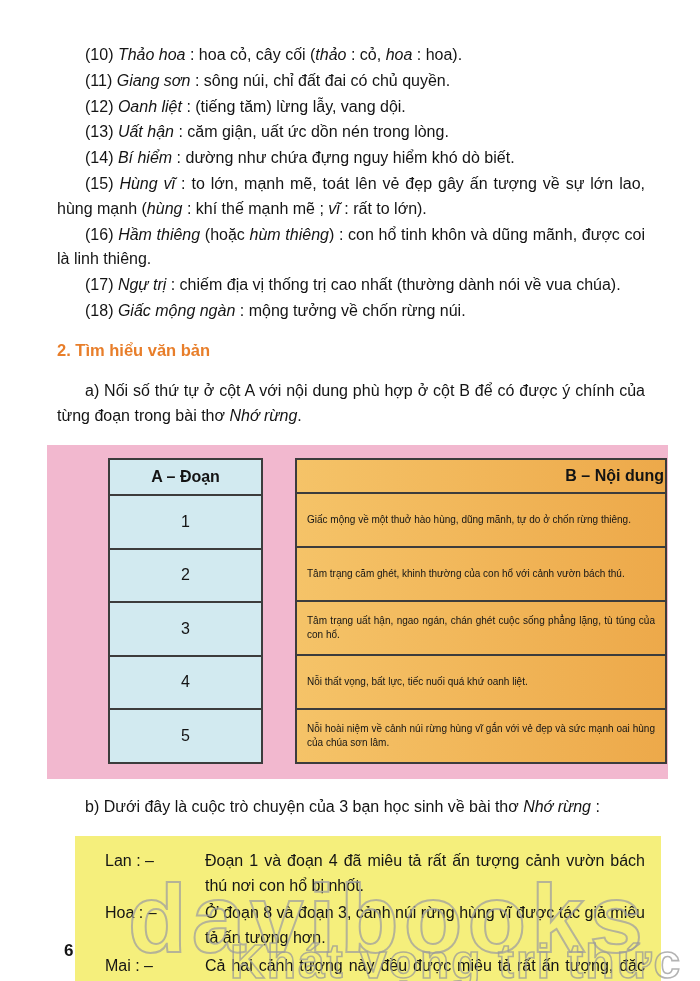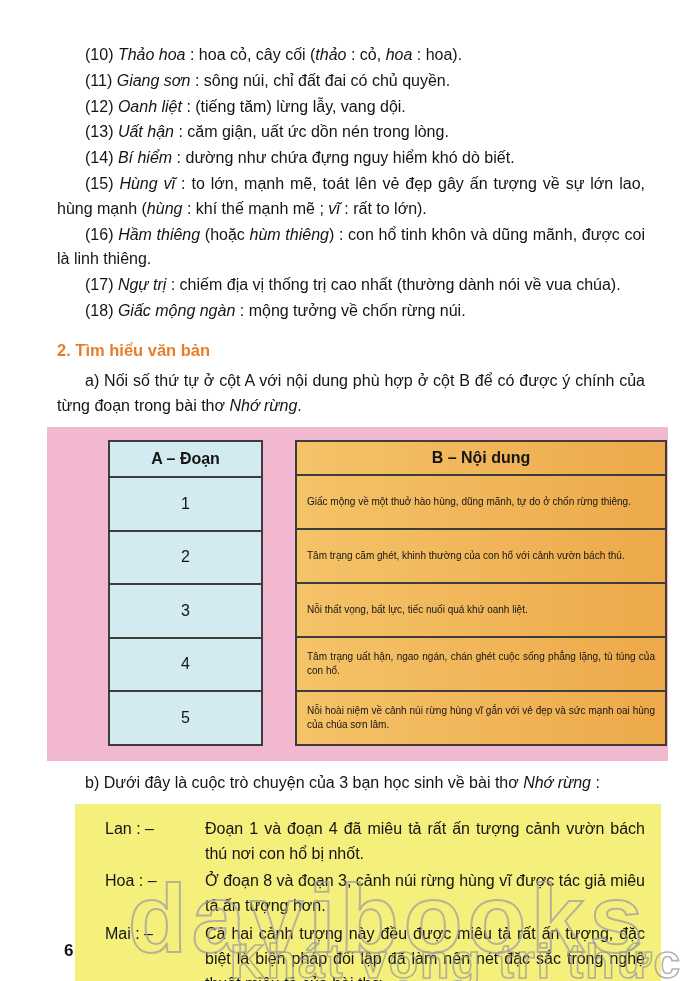--- a/index.html
+++ b/index.html
@@ -20,21 +20,21 @@
     text-align:justify;
   }
   .glossary i, .para i{font-style:italic;}
   h2.section{
     color:var(--accent-heading,#e87e2a);
     font-size:16.5px;
     font-weight:bold;
     margin:14px 0 6px 0;
   }
   .para{
-    margin:6px 0;
+    margin:16px 0;
     text-indent:28px;
     text-align:justify;
   }
   
   .match-panel{
     background:var(--panel-pink,#f2b8cf);
     margin:8px 0 10px -10px;
     width:621px;
     padding:13px 0 15px 61px;
     box-sizing:border-box;
@@ -47,21 +47,21 @@
   }
   table.ta{width:155px;}
   table.tb{width:372px;}
   table.match th{
     height:30px;
     font-size:16px;
     font-weight:bold;
     text-align:center;
   }
   table.ta th, table.ta td{background:var(--cell-blue,#d2eaf0);}
-  table.tb th, table.tb td{background:linear-gradient(90deg,var(--cell-orange,#f5c368),var(--cell-orange-dark,#eda94a));}
+  table.tb th, table.tb td{background:linear-gradient(90deg,var(--cell-orange,#f5c368),var(--cell-orange-dark,#eda94a));text-align:right;}
   table.ta td{
     height:46px;
     text-align:center;
     font-size:16px;
   }
   table.tb td{
     height:46px;
     padding:3px 10px;
     font-size:10px;
     line-height:1.42;
@@ -156,24 +156,24 @@
             <tr>
                 <th>B – Nội dung</th>
               </tr>
             <tr>
                 <td>Giấc mộng về một thuở hào hùng, dũng mãnh, tự do ở chốn rừng thiêng.</td>
               </tr>
             <tr>
                 <td>Tâm trạng căm ghét, khinh thường của con hổ với cảnh vườn bách thú.</td>
               </tr>
             <tr>
+                <td>Tâm trạng uất hận, ngao ngán, chán ghét cuộc sống phẳng lặng, tù túng của con hổ.</td>
+              </tr>
+            <tr>
                 <td>Nỗi thất vọng, bất lực, tiếc nuối quá khứ oanh liệt.</td>
-              </tr>
-            <tr>
-                <td>Tâm trạng uất hận, ngao ngán, chán ghét cuộc sống phẳng lặng, tù túng của con hổ.</td>
               </tr>
             <tr>
                 <td>Nỗi hoài niệm về cảnh núi rừng hùng vĩ gắn với vẻ đẹp và sức mạnh oai hùng của chúa sơn lâm.</td>
               </tr>
           </tbody>
         </table>
       </div>
     </div>
 
     <p class="para">b) Dưới đây là cuộc trò chuyện của 3 bạn học sinh về bài thơ <i>Nhớ rừng</i> :</p>

